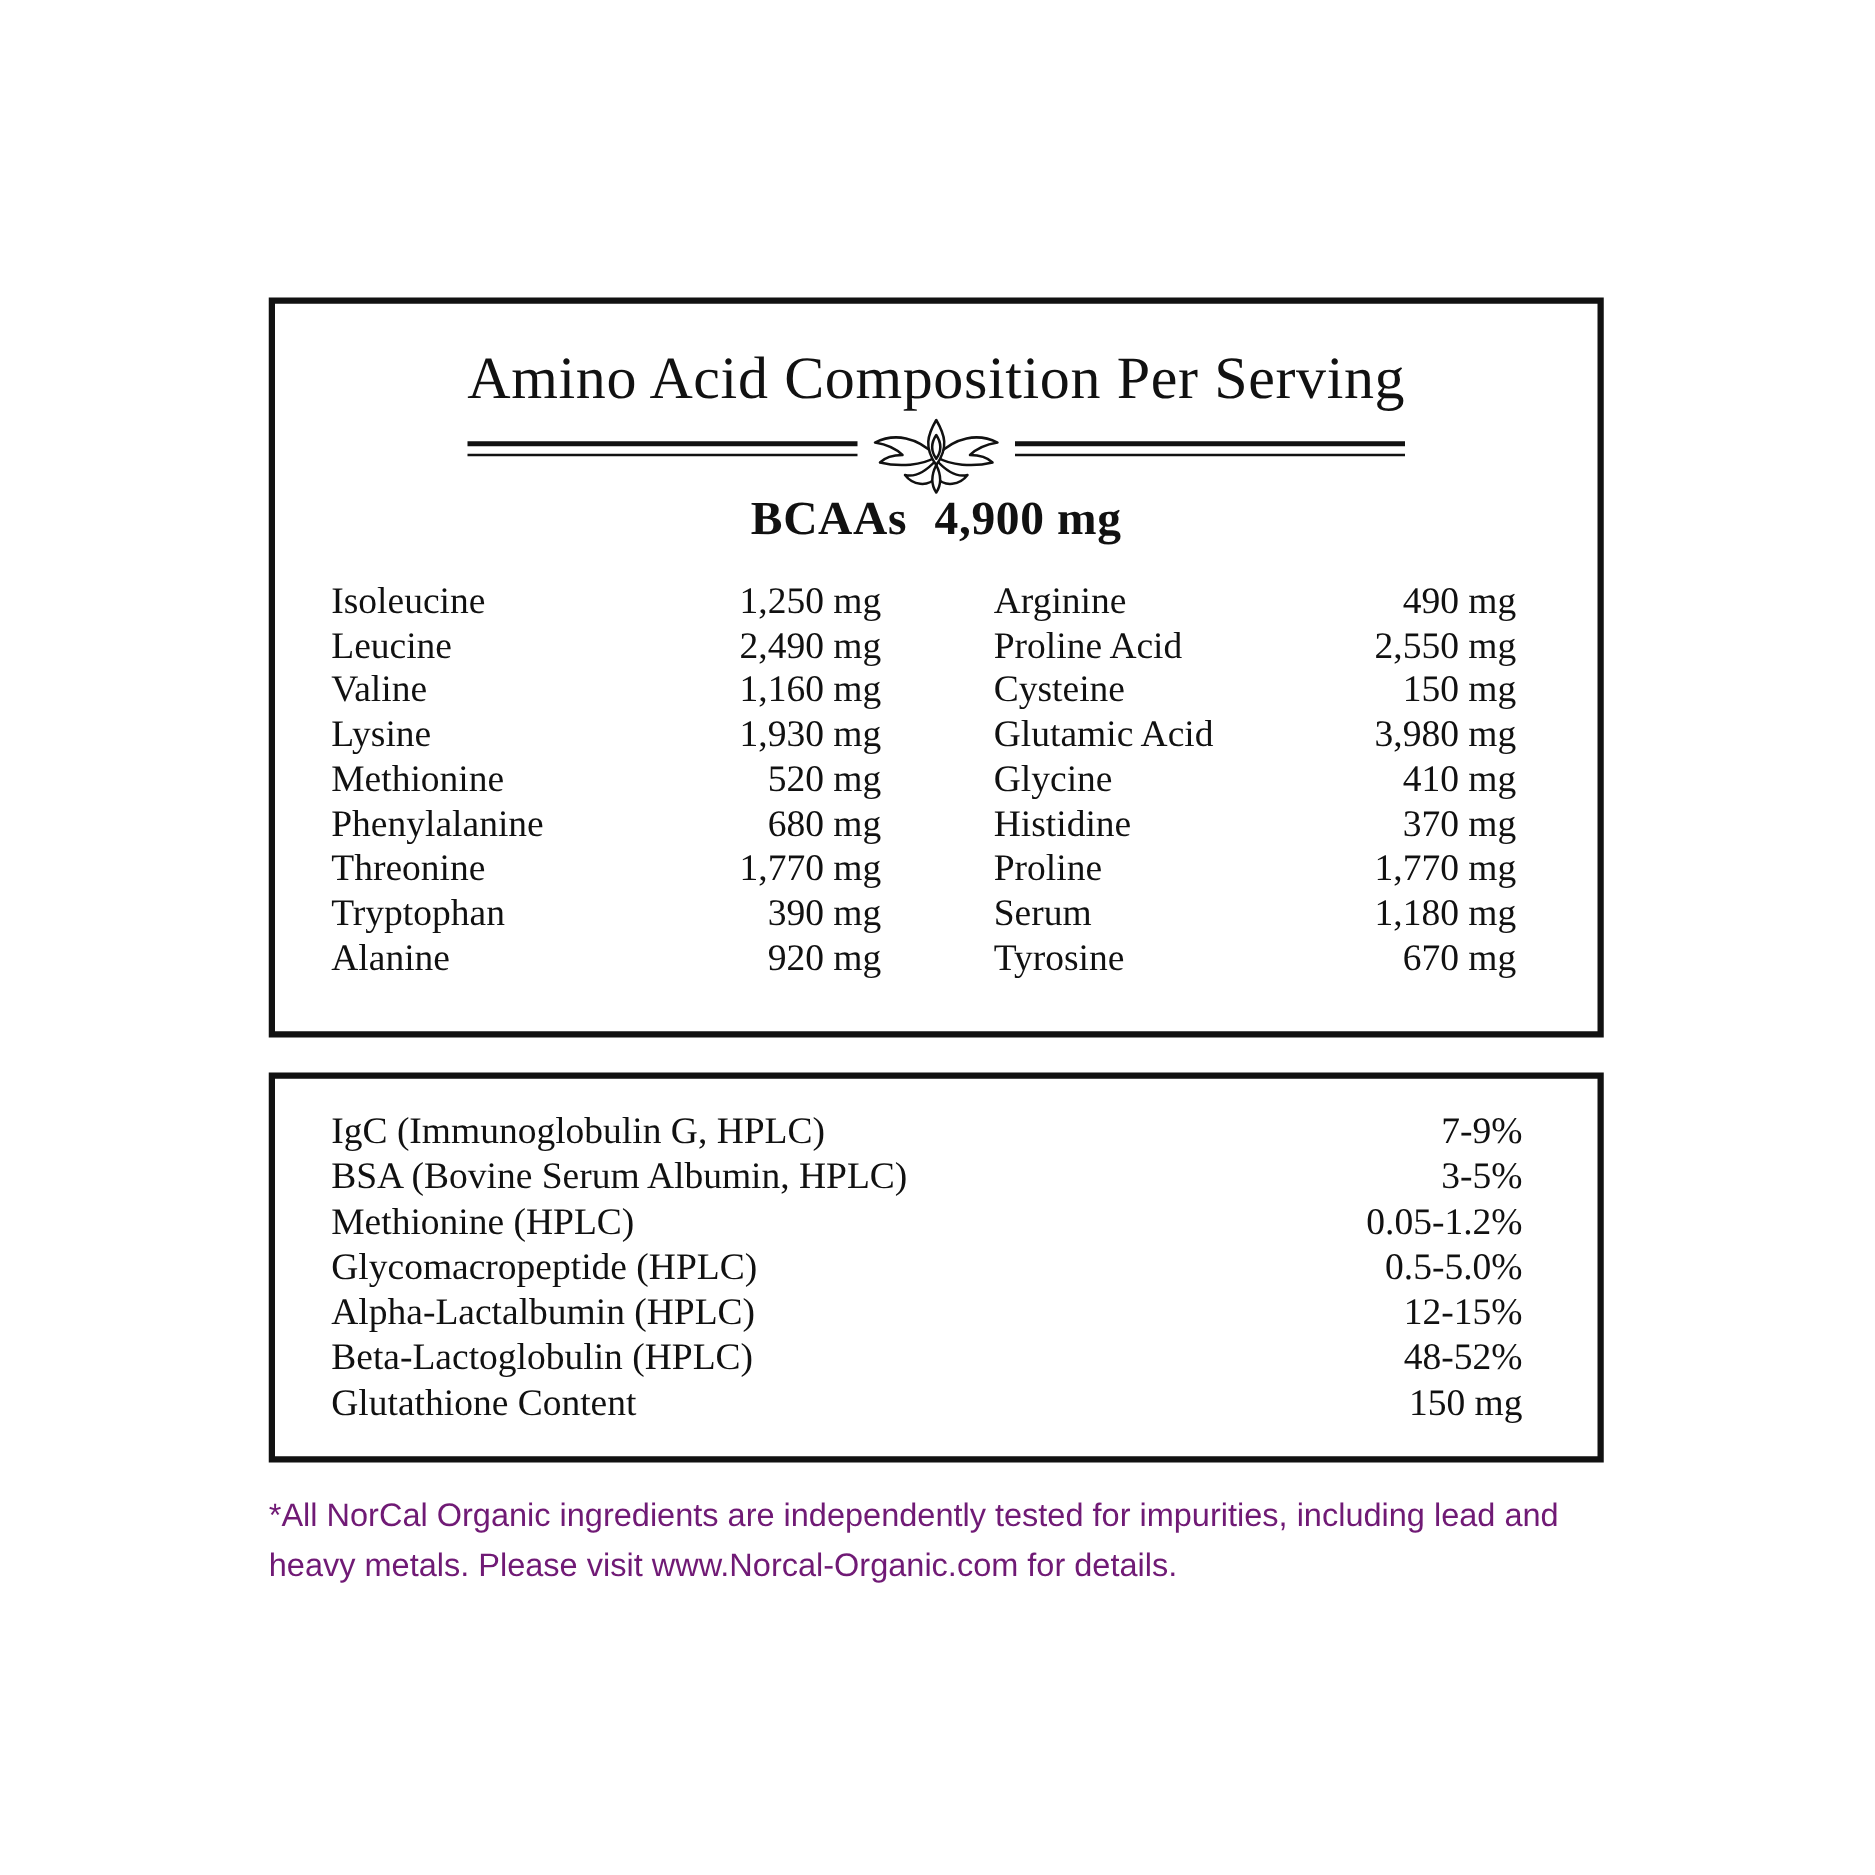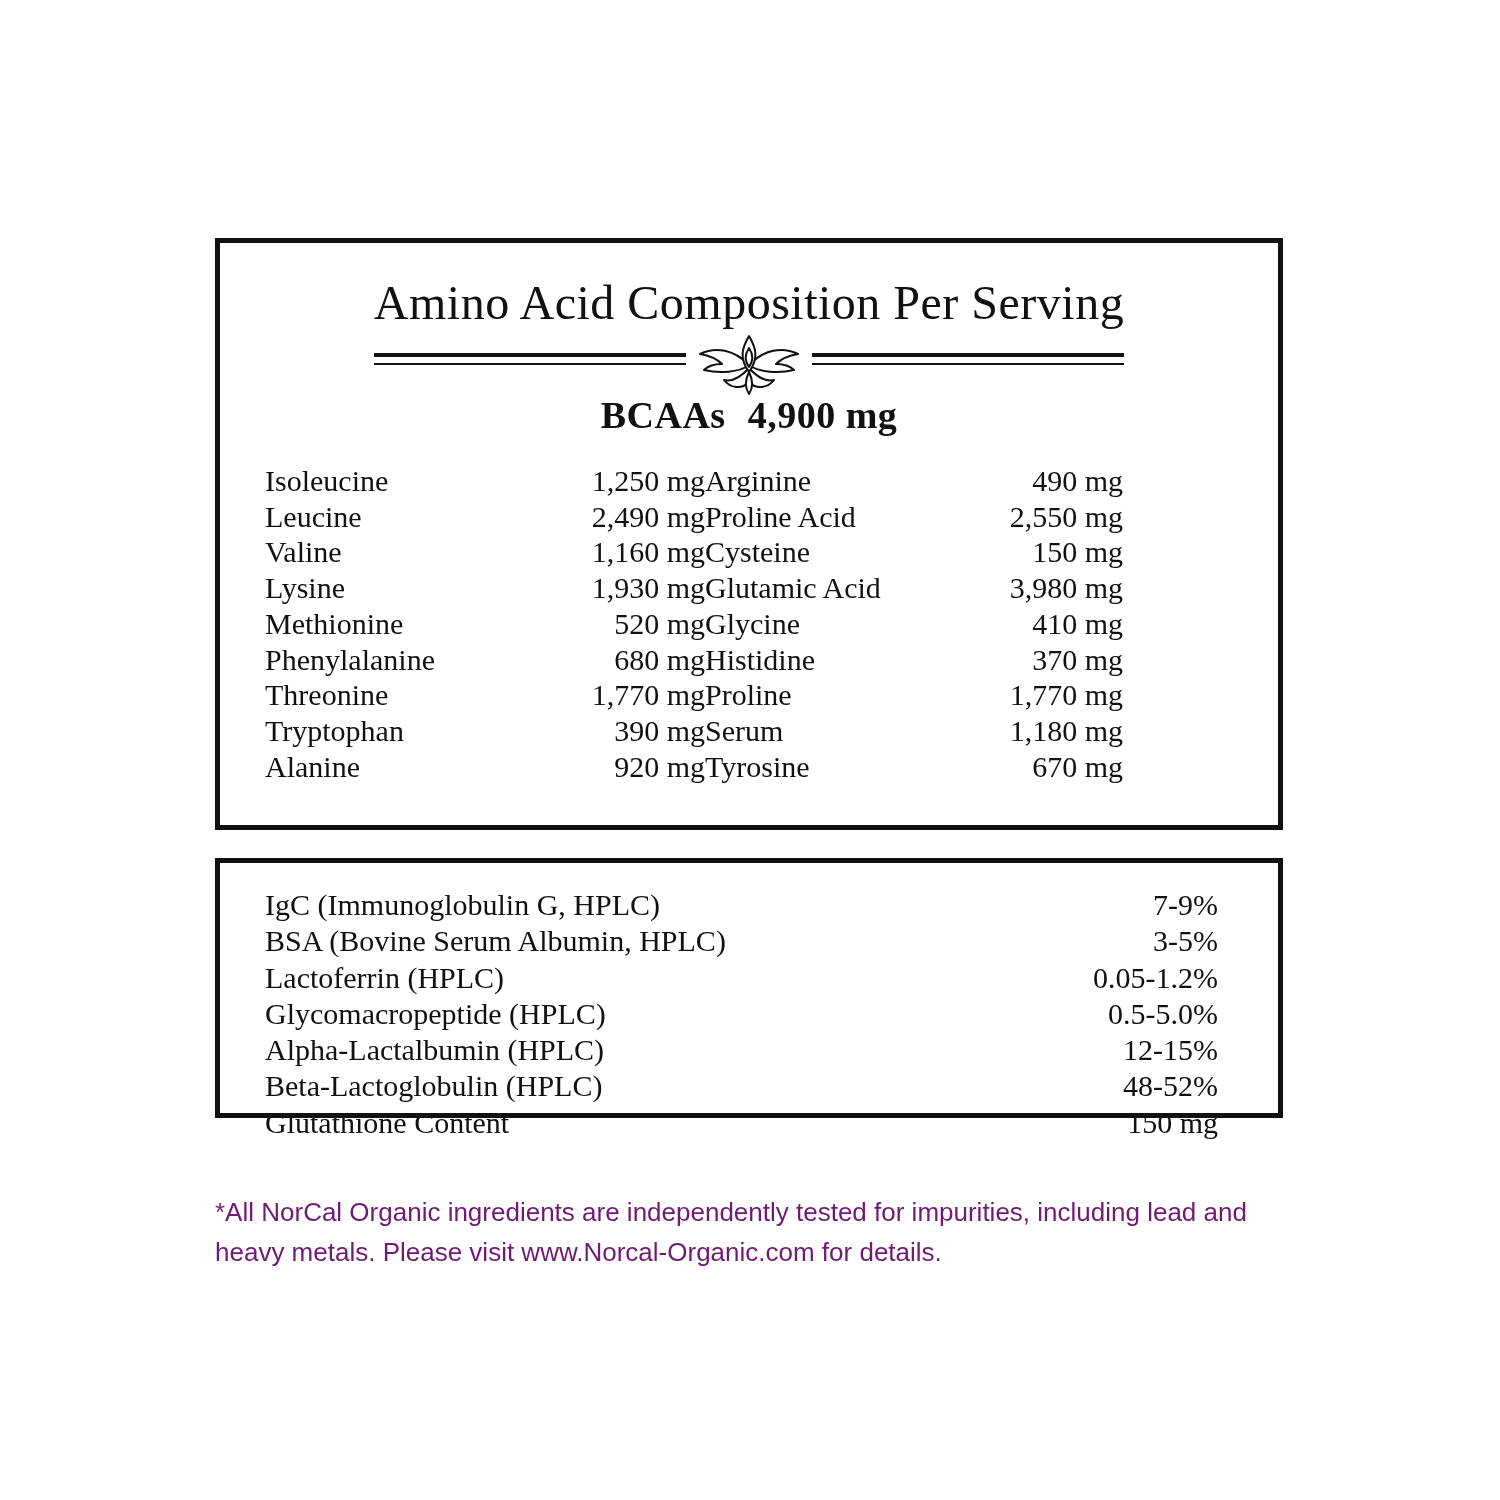--- a/index.html
+++ b/index.html
@@ -78,33 +78,33 @@
   }
   .bcaas-value { margin-left: 22px; }
 
   .amino-grid {
     display: flex;
     margin-top: 30px;
     padding-left: 45px;
     padding-right: 65px;
   }
   .amino-col { font-size: 30px; line-height: 35.7px; }
-  .amino-col-left  { width: 440px; }
+  .amino-col-left  { width: 440px; margin-right: 90px; }
   .amino-col-right { width: 418px; }
   .row {
     display: flex;
     justify-content: space-between;
     white-space: nowrap;
   }
   .row .val { text-align: right; }
 
   
   .panel-fractions {
     top: 858px;
-    height: 260px;
+    height: 312px;
   }
   .fractions-list {
     padding: 24px 60px 0 45px;
     font-size: 30px;
     line-height: 36.3px;
   }
 
   
   .footnote {
     position: absolute;
@@ -233,21 +233,21 @@
   <div class="fractions-list">
     <div class="row">
         <span>IgC (Immunoglobulin G, HPLC)</span>
         <span class="val">7-9%</span>
       </div>
     <div class="row">
         <span>BSA (Bovine Serum Albumin, HPLC)</span>
         <span class="val">3-5%</span>
       </div>
     <div class="row">
-        <span>Lactoferrin (HPLC)</span>
+        <span>Methionine (HPLC)</span>
         <span class="val">0.05-1.2%</span>
       </div>
     <div class="row">
         <span>Glycomacropeptide (HPLC)</span>
         <span class="val">0.5-5.0%</span>
       </div>
     <div class="row">
         <span>Alpha-Lactalbumin (HPLC)</span>
         <span class="val">12-15%</span>
       </div>

